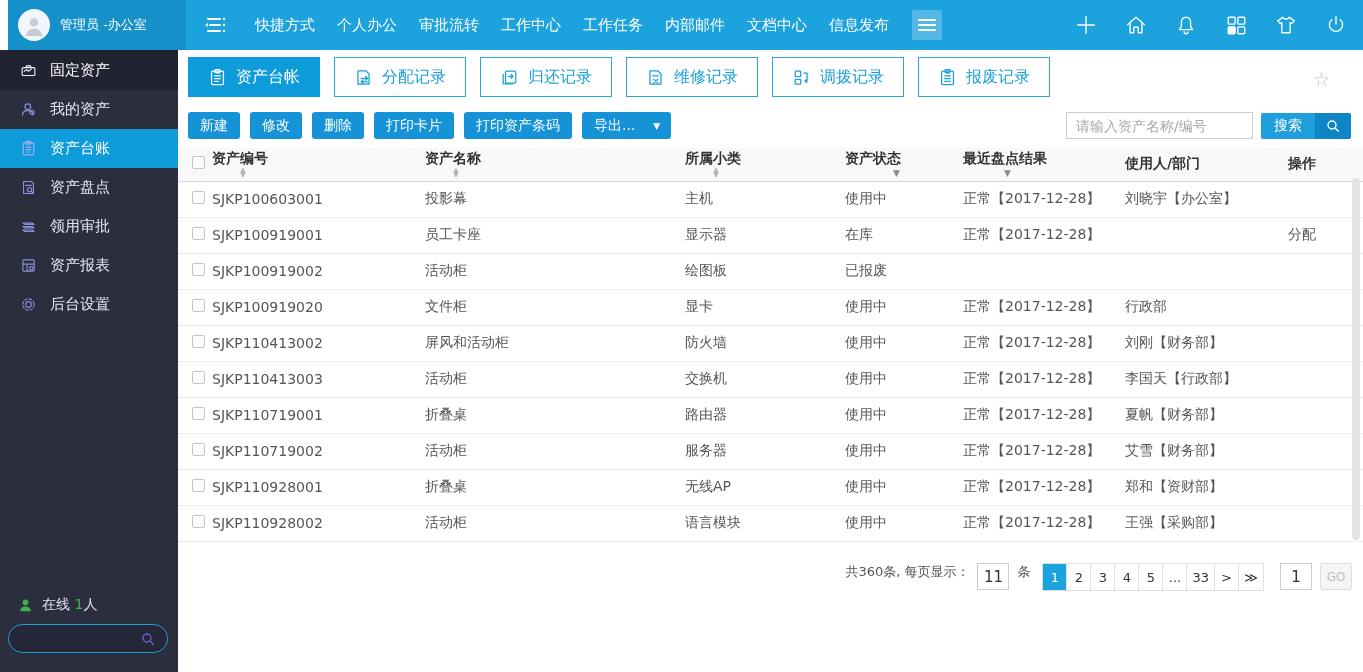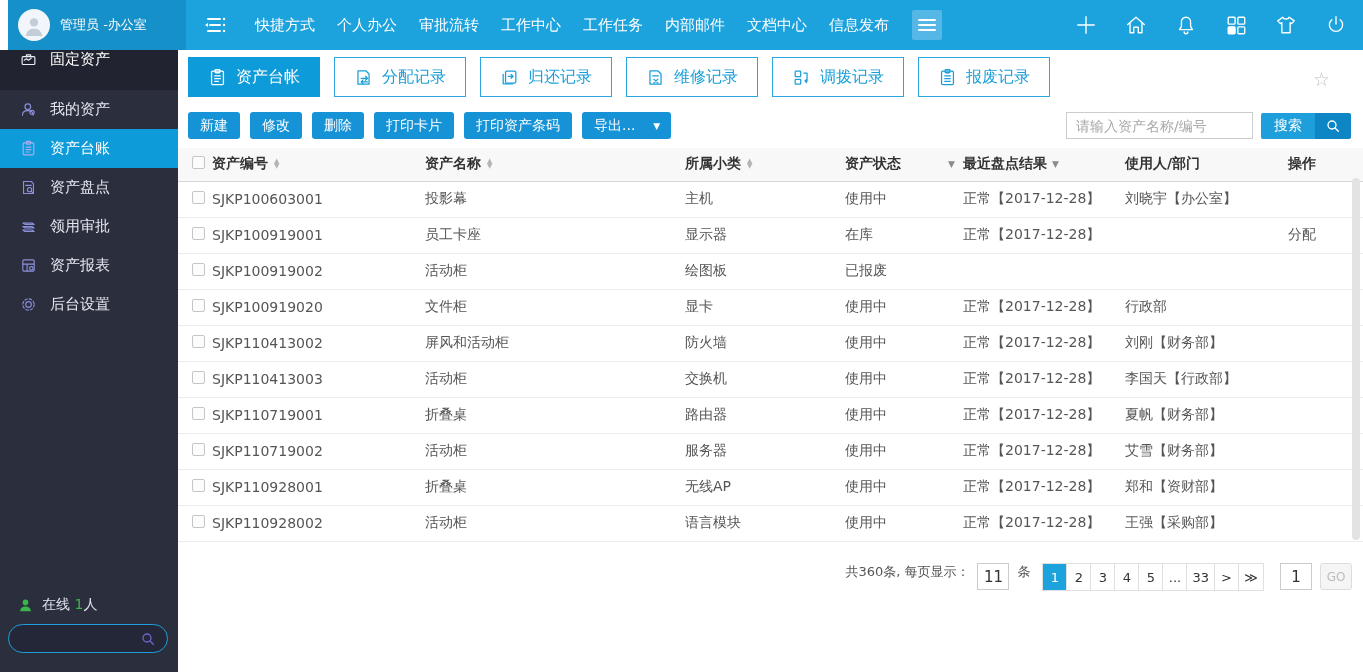--- a/index.html
+++ b/index.html
@@ -15,21 +15,21 @@
   .nav-menu-icon { margin:0 16px 0 16px; display:grid; place-items:center; cursor:pointer; }
   .top-nav { display:flex; align-items:center; height:52px; }
   .top-nav .nav-item { color:#fff; font-size:15px; padding:0 11px; line-height:50px; cursor:pointer; white-space:nowrap; }
   .apps-btn { width:30px; height:30px; background:#55B7E6; border-radius:2px; margin-left:12px; display:grid; place-items:center; cursor:pointer; }
   .header-icons { margin-left:auto; display:flex; align-items:center; gap:27px; padding-right:24px; }
   .hicon { width:23px; height:23px; display:grid; place-items:center; cursor:pointer; }
   .hicon svg { width:22px; height:22px; stroke:#fff; fill:none; stroke-width:1.5; stroke-linecap:round; stroke-linejoin:round; }
 
   
   .sidebar { position:absolute; top:50px; left:0; bottom:0; width:178px; background:#2B2E3C; z-index:4; }
-  .side-module { height:40px; background:#212430; color:#fff; display:flex; align-items:flex-start; font-size:15px; cursor:pointer; }
+  .side-module { height:40px; background:#212430; color:#fff; display:flex; align-items:center; font-size:15px; cursor:pointer; }
   .side-item { height:39px; color:#E4E7F0; display:flex; align-items:center; font-size:15px; cursor:pointer; }
   .side-item.active { background:#0D9BD9; color:#fff; }
   .side-ico { width:18px; height:18px; margin:0 13px 0 19px; display:grid; place-items:center; flex:0 0 18px; }
   .side-ico svg { width:17px; height:17px; stroke:#8B90DB; fill:none; stroke-width:1.6; stroke-linecap:round; stroke-linejoin:round; }
   .side-module .side-ico svg { stroke:#EDEFF5; }
   .side-item.active .side-ico svg { stroke:#A9AEF0; }
   .online-row { position:absolute; left:18px; bottom:58px; display:flex; align-items:center; gap:9px; color:#DFE3EE; font-size:14px; }
   .online-row svg { width:15px; height:15px; }
   .online-count { color:#3BB54A; }
   .side-search { position:absolute; left:8px; right:10px; bottom:19px; height:29px; border:1px solid #1E9FDC; border-radius:15px; background:#232737; display:flex; align-items:center; }
@@ -61,21 +61,21 @@
   .search-btn .seg svg { width:16px; height:16px; stroke:#fff; fill:none; stroke-width:2; stroke-linecap:round; }
 
   
   table.assets { border-collapse:collapse; table-layout:fixed; width:1185px; }
   table.assets col.c1{width:34px} col.c2{width:213px} col.c3{width:260px} col.c4{width:160px}
   col.c5{width:118px} col.c6{width:162px} col.c7{width:155px} col.c8{width:83px}
   table.assets thead th { height:33px; background:#F8F8F8; border-bottom:1px solid #D6D6D6; font-size:14px; color:#333; font-weight:bold; text-align:left; vertical-align:middle; }
   table.assets tbody td { height:36px; border-bottom:1px solid #ECECEC; font-size:14px; color:#555; vertical-align:middle; background:#fff; }
   table.assets td:first-child, table.assets th:first-child { padding-left:14px; }
   table.assets td.op, table.assets th.op { padding-left:8px; }
-  .th-inner { display:inline-flex; align-items:center; }
+  .th-inner { display:inline-flex; align-items:center;flex-direction:column; }
   .sort { display:inline-flex; flex-direction:column; margin-left:6px; color:#B3B3B3; font-size:7px; line-height:5px; cursor:pointer; }
   .caret-th { color:#8a8a8a; font-size:9px; cursor:pointer; }
   .sp-status { margin-left:47px; } .sp-inv { margin-left:5px; }
   .cb { width:13px; height:13px; border:1px solid #C5C5C5; border-radius:2px; background:#FCFCFC; display:inline-block; cursor:pointer; }
   td.inv { color:#333; }
   td.op { color:#333; cursor:default; }
 
   
   .vscroll { position:absolute; top:128px; right:3px; width:8px; height:362px; background:#E3E3E3; border-radius:4px; }
 

